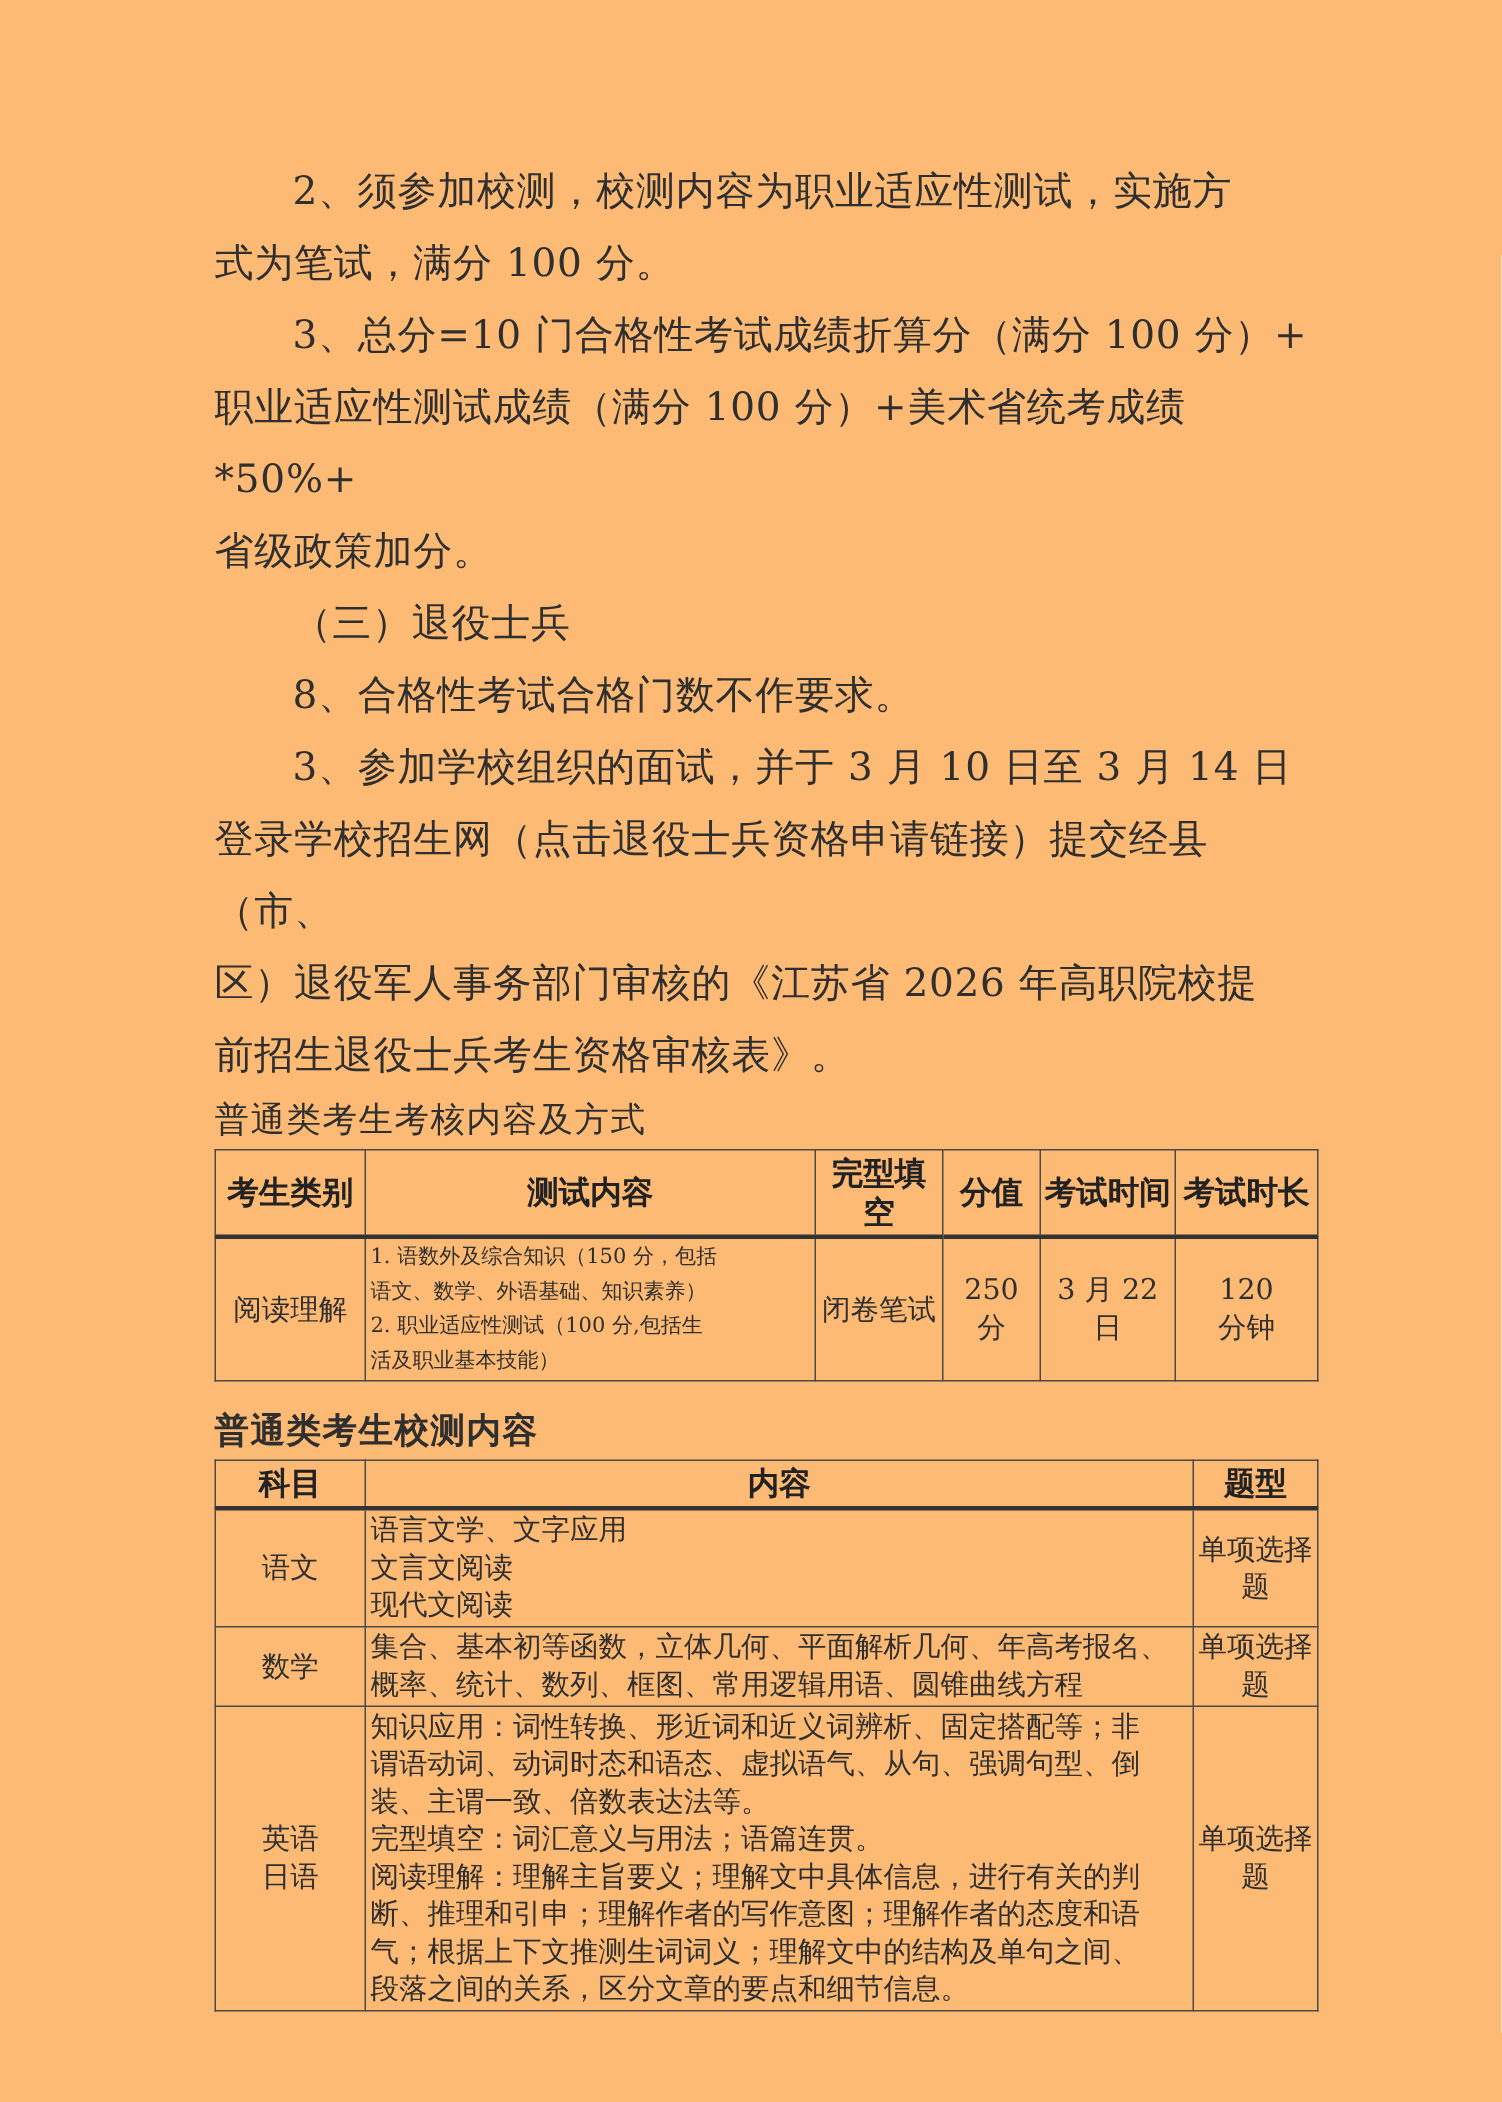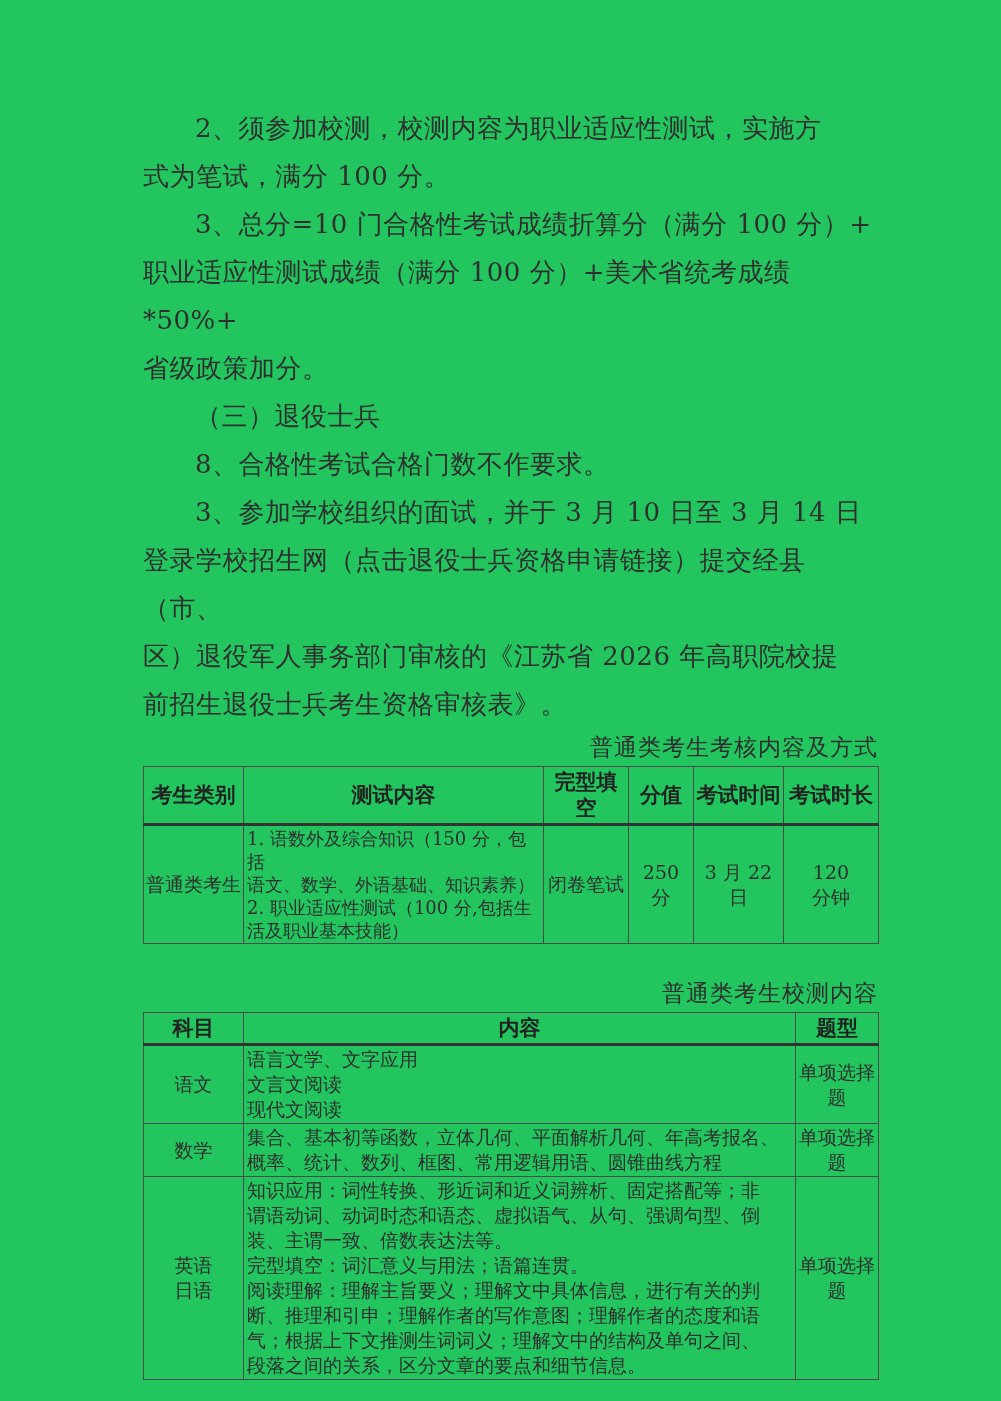--- a/index.html
+++ b/index.html
@@ -1,51 +1,51 @@
 <!DOCTYPE html>
 <html><head>
 <meta charset="utf-8">
 <style>
   html,body{margin:0;padding:0;background:#ffffff;}
   body{
     width:1001px;height:1401px;position:relative;
     font-family:"DejaVu Serif","Liberation Serif",serif;
     color:#2f2f2f;
   }
-  .page{position:absolute;inset:0;background:#22c55e;}
+  .page{position:absolute;inset:0;background:#fdba74;}
   .content{position:absolute;left:143px;top:104px;width:735px;}
   .para{
     margin:0;font-size:26px;line-height:48px;
     text-indent:52px;white-space:pre-line;text-align:left;
     letter-spacing:0.5px;
   }
   .caption{
-    font-size:23px;line-height:30px;text-align:right;
+    font-size:23px;line-height:30px;text-align:left;
     margin-top:4px;letter-spacing:1px;
   }
-  .caption.c2{margin-top:34px;}
+  .caption.c2{margin-top:18px;font-weight:bold;}
   table{
     border-collapse:collapse;table-layout:fixed;width:735px;
     margin-top:4px;
   }
   th{
     font-family:"DejaVu Sans","Liberation Sans",sans-serif;
     font-weight:bold;font-size:21px;line-height:26px;
     border:1.5px solid #4a4a4a;border-bottom:3px solid #333333;
     padding:2px 1px;text-align:center;color:#222;
   }
   td{
     border:1.5px solid #4a4a4a;
     font-size:19px;line-height:25px;
     vertical-align:middle;padding:1px 2px;
   }
   td.center{text-align:center;}
   td.left{text-align:left;padding-left:3px;padding-right:3px;}
   .pre{white-space:pre-line;}
-  .t1 td.contentcell{font-size:18px;line-height:23px;}
+  .t1 td.contentcell{font-size:14px;line-height:23px;}
 </style>
 </head>
 <body>
 
 <div class="page">
   <div class="content">
 
     <p class="para">2、须参加校测，校测内容为职业适应性测试，实施方
 式为笔试，满分 100 分。</p>
     <p class="para">3、总分=10 门合格性考试成绩折算分（满分 100 分）+
@@ -74,21 +74,21 @@
           <th>考生类别</th>
           <th>测试内容</th>
           <th>完型填空</th>
           <th>分值</th>
           <th>考试时间</th>
           <th>考试时长</th>
         </tr>
       </thead>
       <tbody>
         <tr>
-          <td class="center">普通类考生</td>
+          <td class="center">阅读理解</td>
           <td class="left pre contentcell">1. 语数外及综合知识（150 分，包括
 语文、数学、外语基础、知识素养）
 2. 职业适应性测试（100 分,包括生
 活及职业基本技能）</td>
           <td class="center">闭卷笔试</td>
           <td class="center">250 分</td>
           <td class="center">3 月 22 日</td>
           <td class="center pre">120
 分钟</td>
         </tr>

